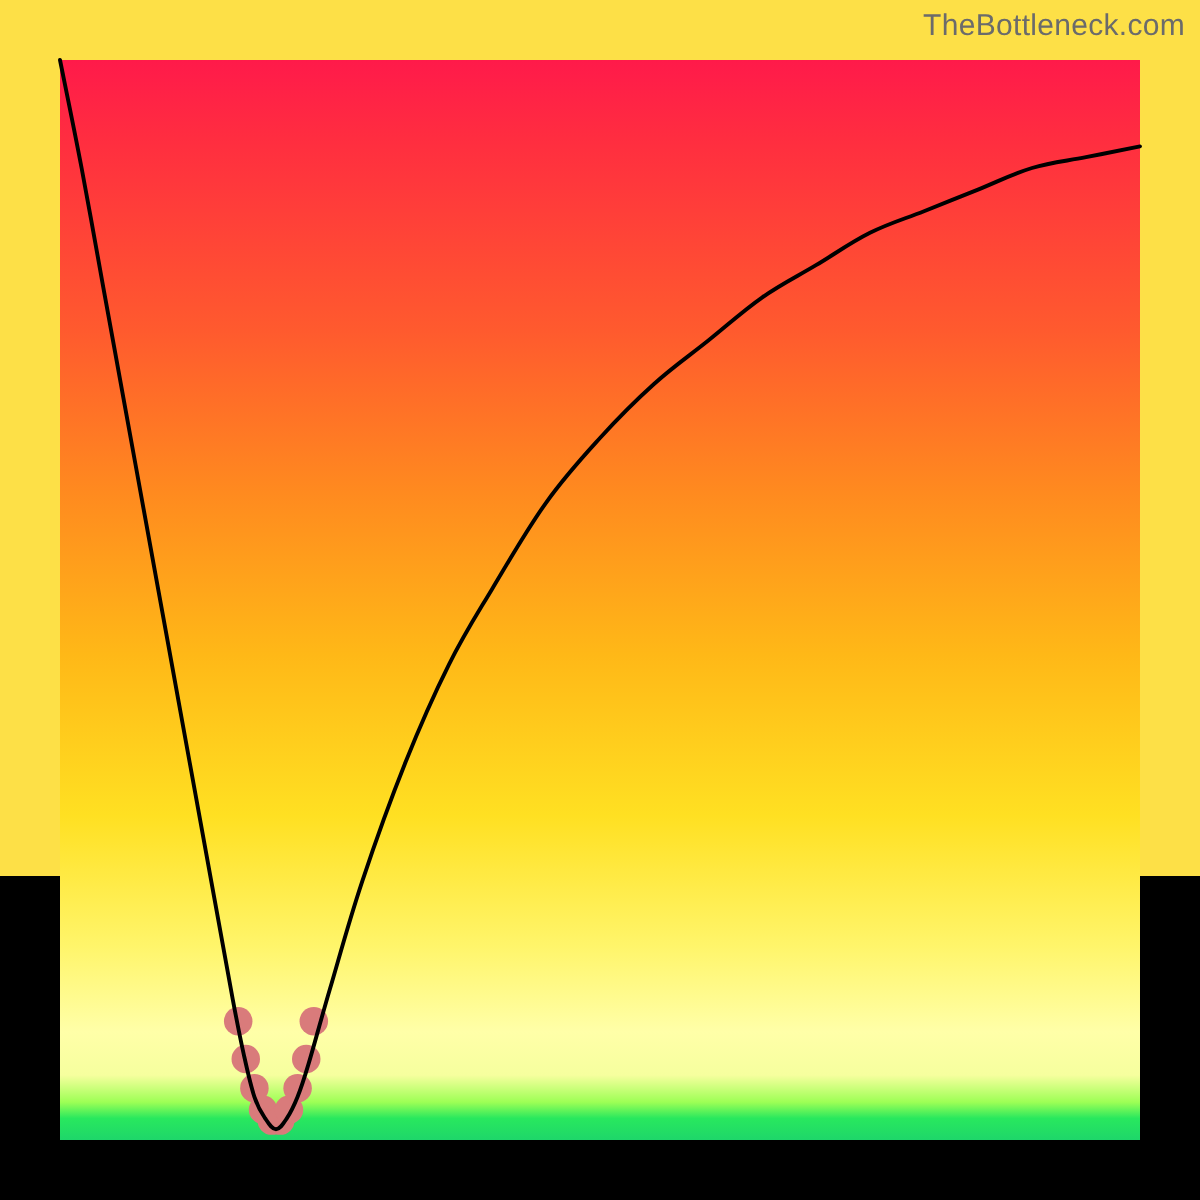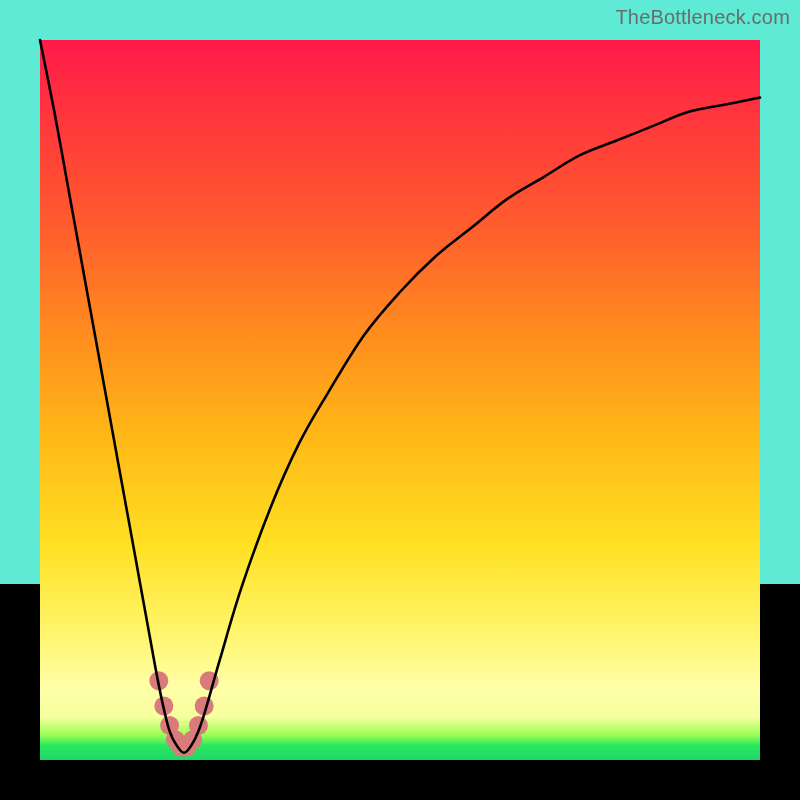--- a/index.html
+++ b/index.html
@@ -10,21 +10,21 @@
     background: #000;
     overflow: hidden;
     font-family: Arial, Helvetica, sans-serif;
   }
   .frame {
     position: absolute;
     top: 0;
     left: 0;
     width: 800px;
     height: 584px;
-    background: #5eead4;
+    background: #fde047;
   }
   .plot {
     position: absolute;
     top: 40px;
     left: 40px;
     width: 720px;
     height: 720px;
     
     background: linear-gradient(
       to bottom,

